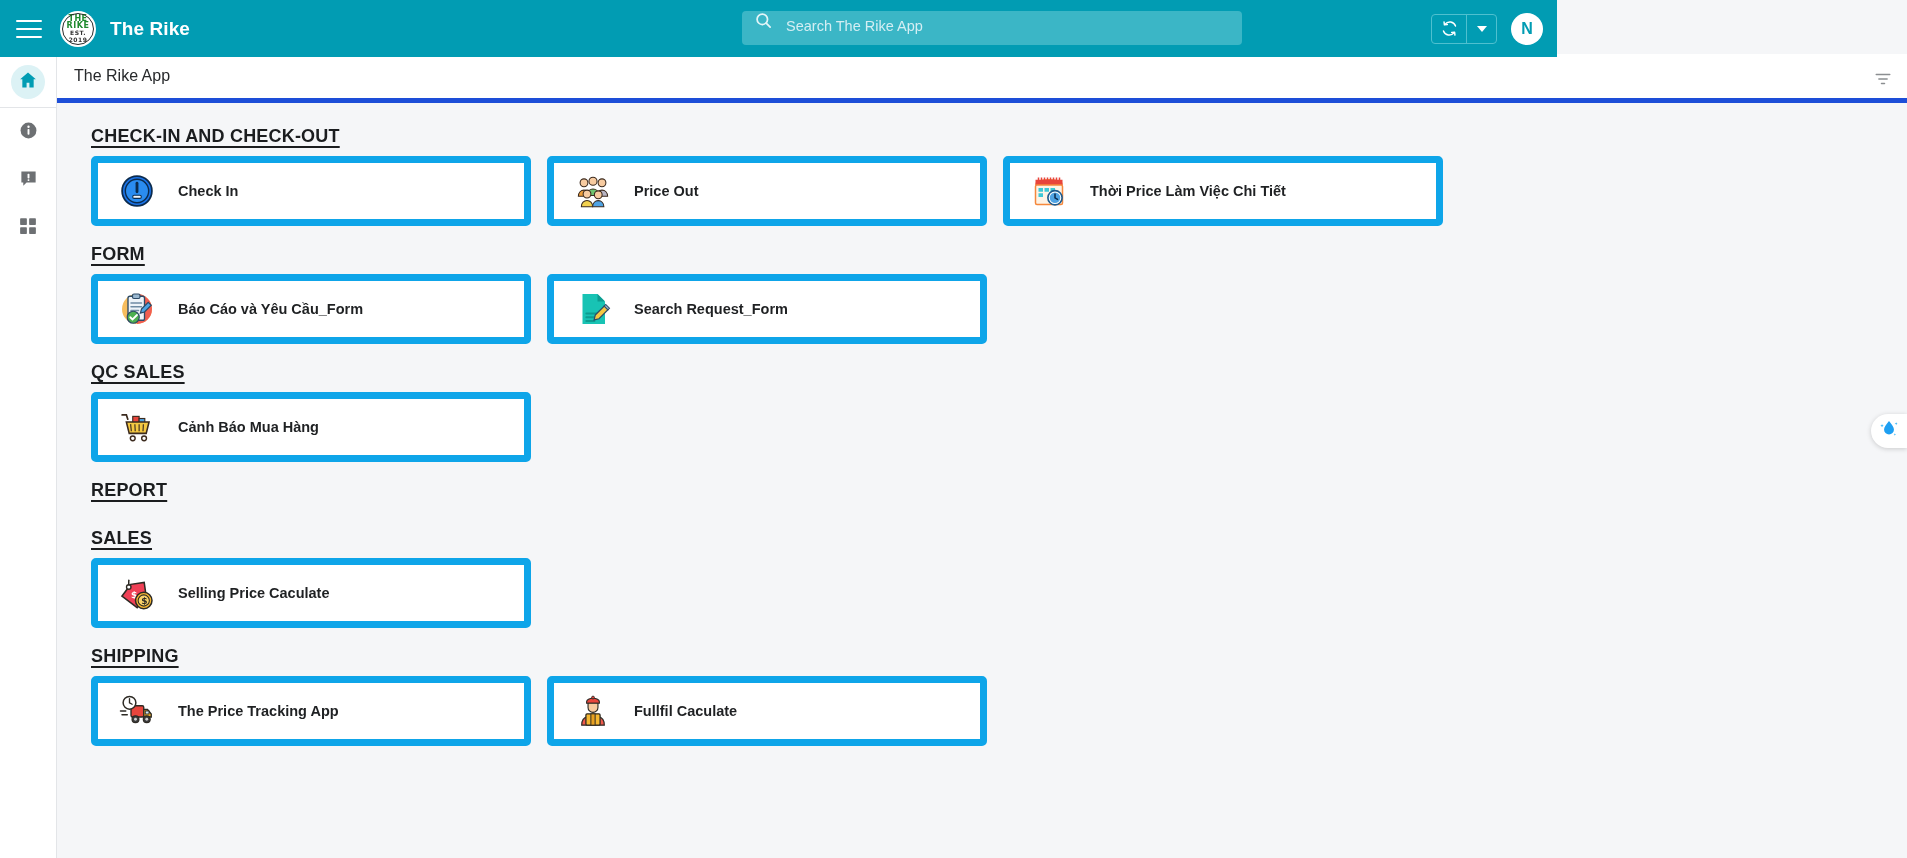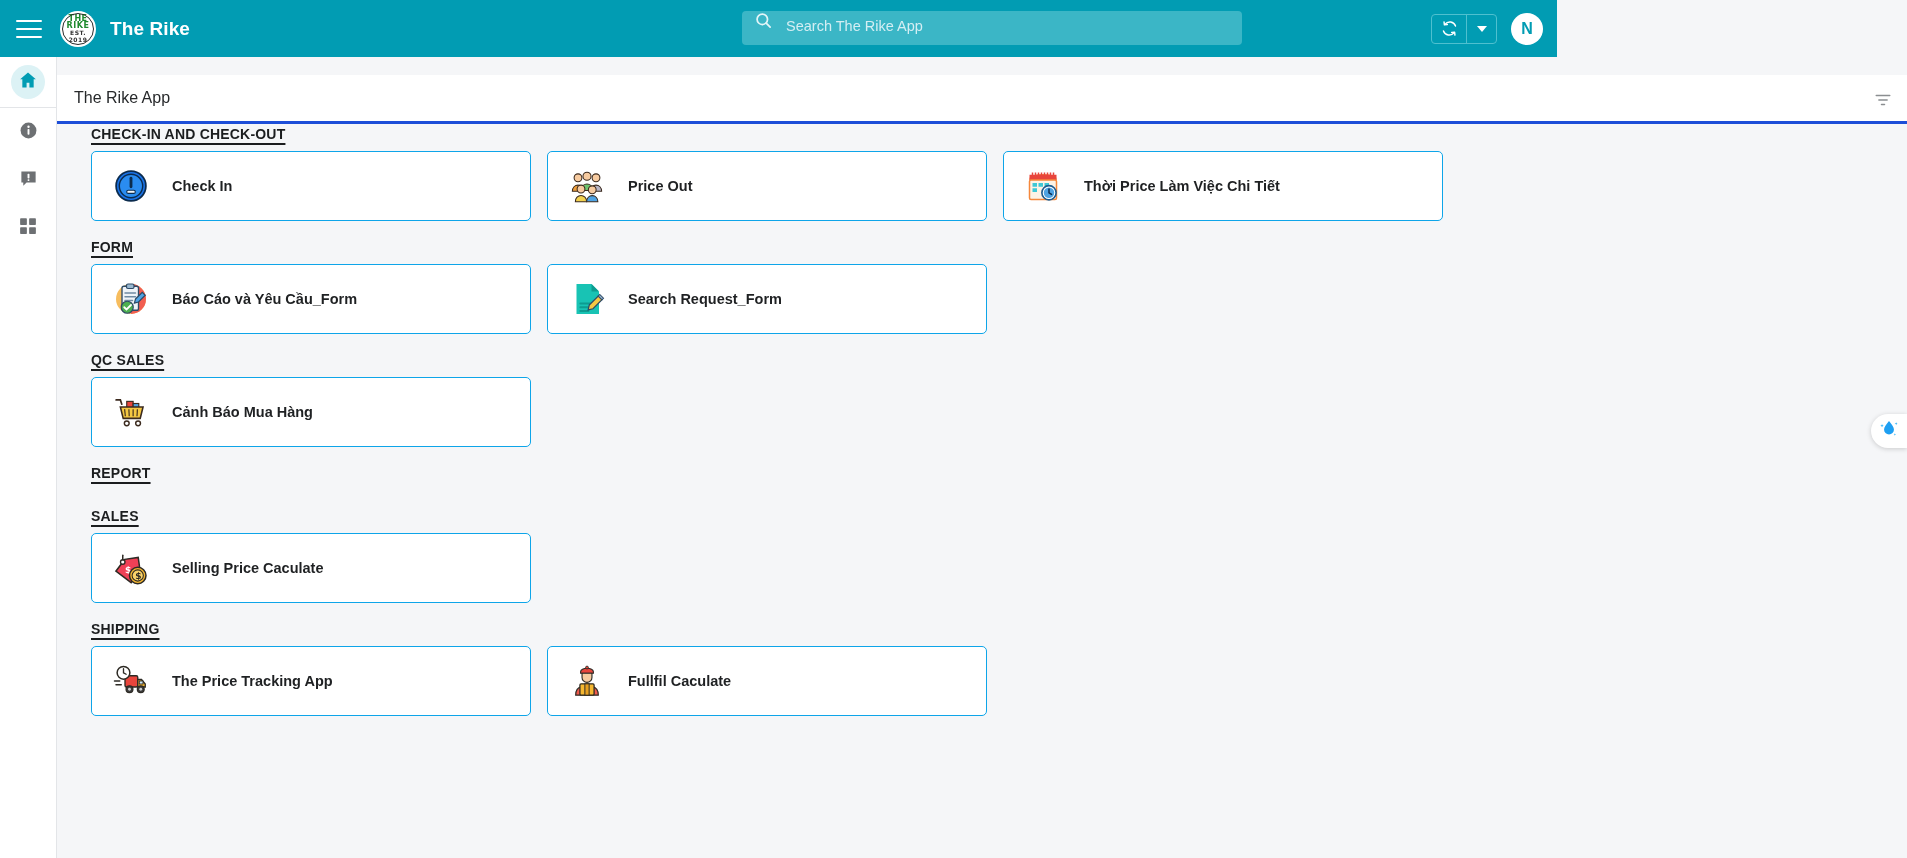--- a/index.html
+++ b/index.html
@@ -112,24 +112,24 @@
   .rail-item.first { height: 50px; }
   .rail-home-bubble {
     width: 34px; height: 34px; border-radius: 50%;
     background: #dcf2f5;
     display:flex; align-items:center; justify-content:center;
   }
   .rail-divider { width: 57px; height: 1px; background: #e3e5e8; }
 
   
   .page-head {
-    position: absolute; left: 57px; top: 75px;
+    position: absolute; left: 57px; top: 54px;
     width: 1850px; height: 49px;
     background: #ffffff;
-    border-bottom: 3px solid #1d4ed8;
+    border-bottom: 5px solid #1d4ed8;
     display: flex; align-items: center;
     z-index: 20;
   }
   .page-title { font-size: 16px; color: #27292b; margin-left: 17px; }
   .filter-btn {
     position: absolute; right: 12px; top: 13px;
     width: 24px; height: 24px;
     display:flex; align-items:center; justify-content:center;
     cursor: pointer;
   }
@@ -137,33 +137,33 @@
   
   .content {
     position: absolute; left: 57px; top: 106px;
     width: 1850px; height: 752px;
     background: #f5f6f8;
     overflow: hidden;
     padding-left: 17px; padding-top: 12px;
   }
   .section { margin-bottom: 4px; }
   .section-title {
-    font-size: 14px; font-weight: 700; color: #1b1d1f;
+    font-size: 18px; font-weight: 700; color: #1b1d1f;
     text-decoration: underline; text-underline-offset: 4px;
     text-decoration-thickness: 2px;
     letter-spacing: .2px;
     margin: 14px 16px 9px 17px;
     display: inline-block;
   }
   .section:first-child .section-title { margin-top: 8px; }
   .cards { display: flex; flex-wrap: wrap; gap: 16px; margin-left: 17px; }
   .card {
     width: 440px; height: 70px;
     background: #ffffff;
-    border: 1px solid #0ea5e9;
+    border: 7px solid #0ea5e9;
     border-radius: 5px;
     display: flex; align-items: center;
     padding-left: 20px;
     cursor: pointer;
   }
   .card-icon {
     width: 38px; height: 38px;
     display:flex; align-items:center; justify-content:center;
     flex: 0 0 auto;
   }

